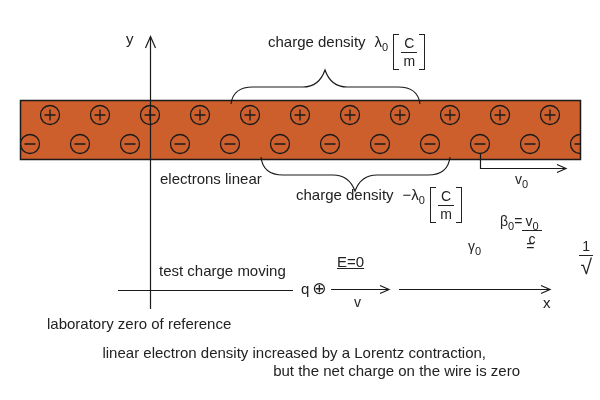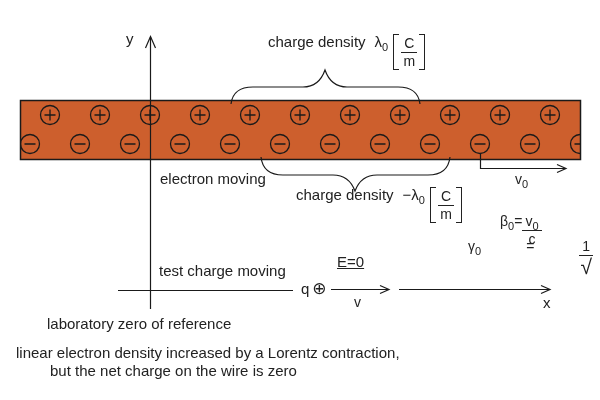--- a/index.html
+++ b/index.html
@@ -25,21 +25,21 @@
   .gapL { margin-left:9px; }
   .gapS { margin-left:5px; }
   
   .stack { display:inline-flex; flex-direction:column; align-items:flex-start; font-size:10px; line-height:9px; margin-left:1px; transform:translateY(1px); }
   
   .sqrt { display:inline-flex; align-items:flex-start; }
   .sqrt .rad { font-size:21px; line-height:19px; font-weight:400; }
   .sqrt .radicand { border-top:1.4px solid #222; padding:2px 3px 0 1px; margin-left:-1px; }
   #charges circle, #charges line { stroke:#1a1a1a; stroke-width:1.3; fill:none; }
   .stroke { stroke:#1a1a1a; stroke-width:1.2; fill:none; }
-  .caption { position:absolute; left:16px; width:478px; text-align:left; line-height:18px; }
+  .caption { position:absolute; left:8px; width:478px; text-align:right; line-height:18px; }
 </style>
 </head>
 <body>
 
 <div class="stage">
 
   <svg class="layer" width="600" height="400">
     <defs>
       <clipPath id="wireclip">
           <rect x="20.5" y="100.5" width="560" height="59"></rect>
@@ -190,21 +190,21 @@
     <span class="sqbr gapS">
       <span class="br l"></span>
       <span class="frac">
         <span class="num">C</span>
         <span class="den">m</span>
       </span>
       <span class="br r"></span>
     </span>
   </div>
 
-  <div class="lbl" style="left:160px; top:171px;">electron moving</div>
+  <div class="lbl" style="left:160px; top:171px;">electrons linear</div>
 
   <div class="lbl row" style="left:296px; top:187px;">
     <span>charge density</span>
     <span class="gapL"><span>−λ</span><sub class="s">0</sub></span>
     <span class="sqbr gapS">
       <span class="br l"></span>
       <span class="frac">
         <span class="num">C</span>
         <span class="den">m</span>
       </span>

